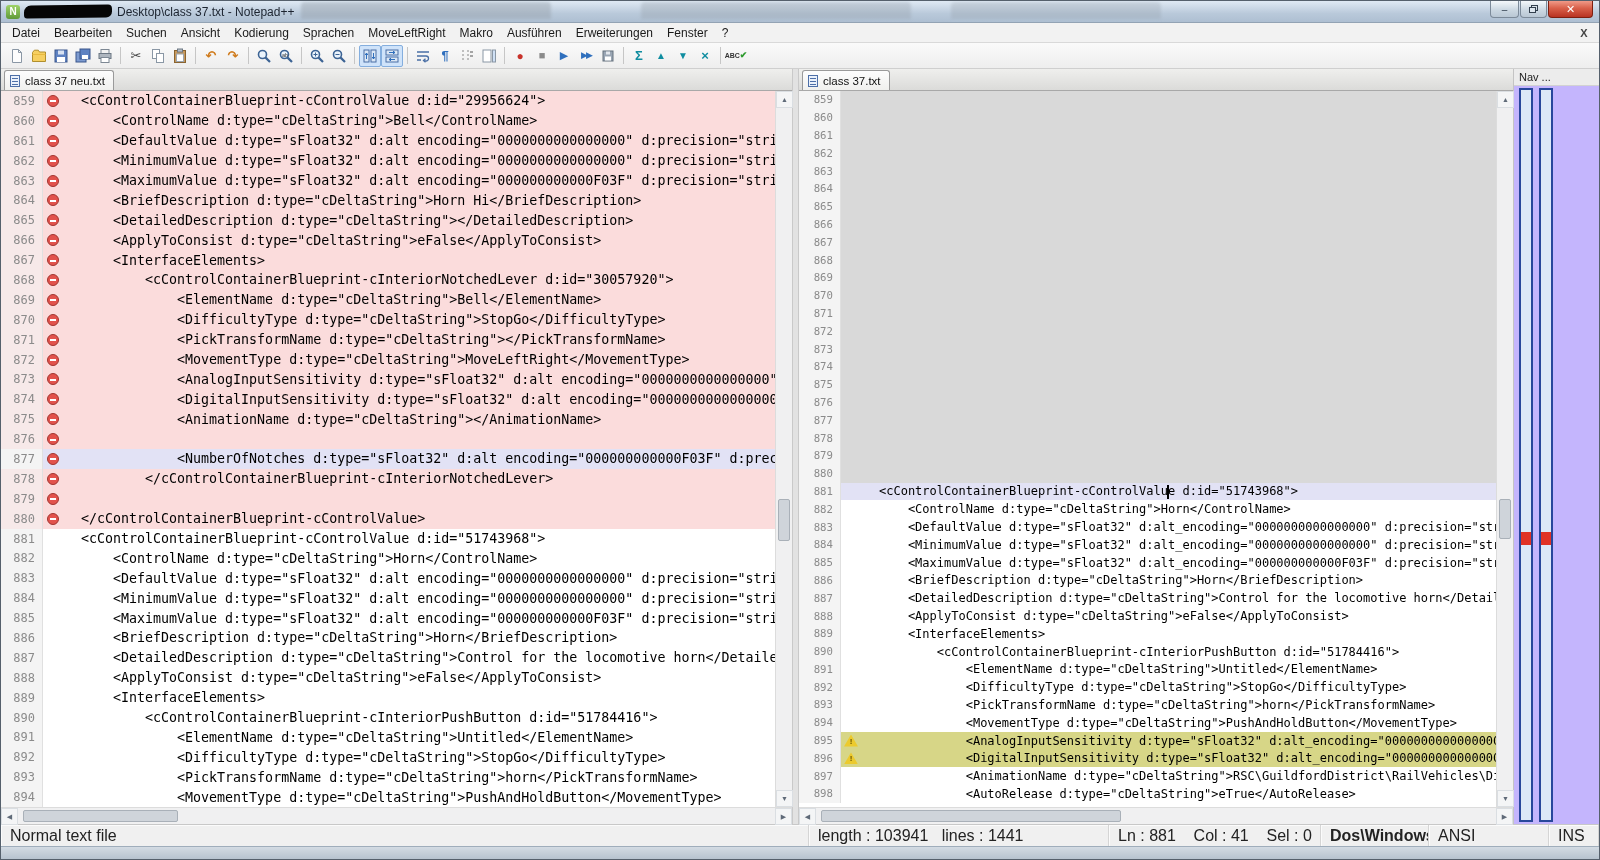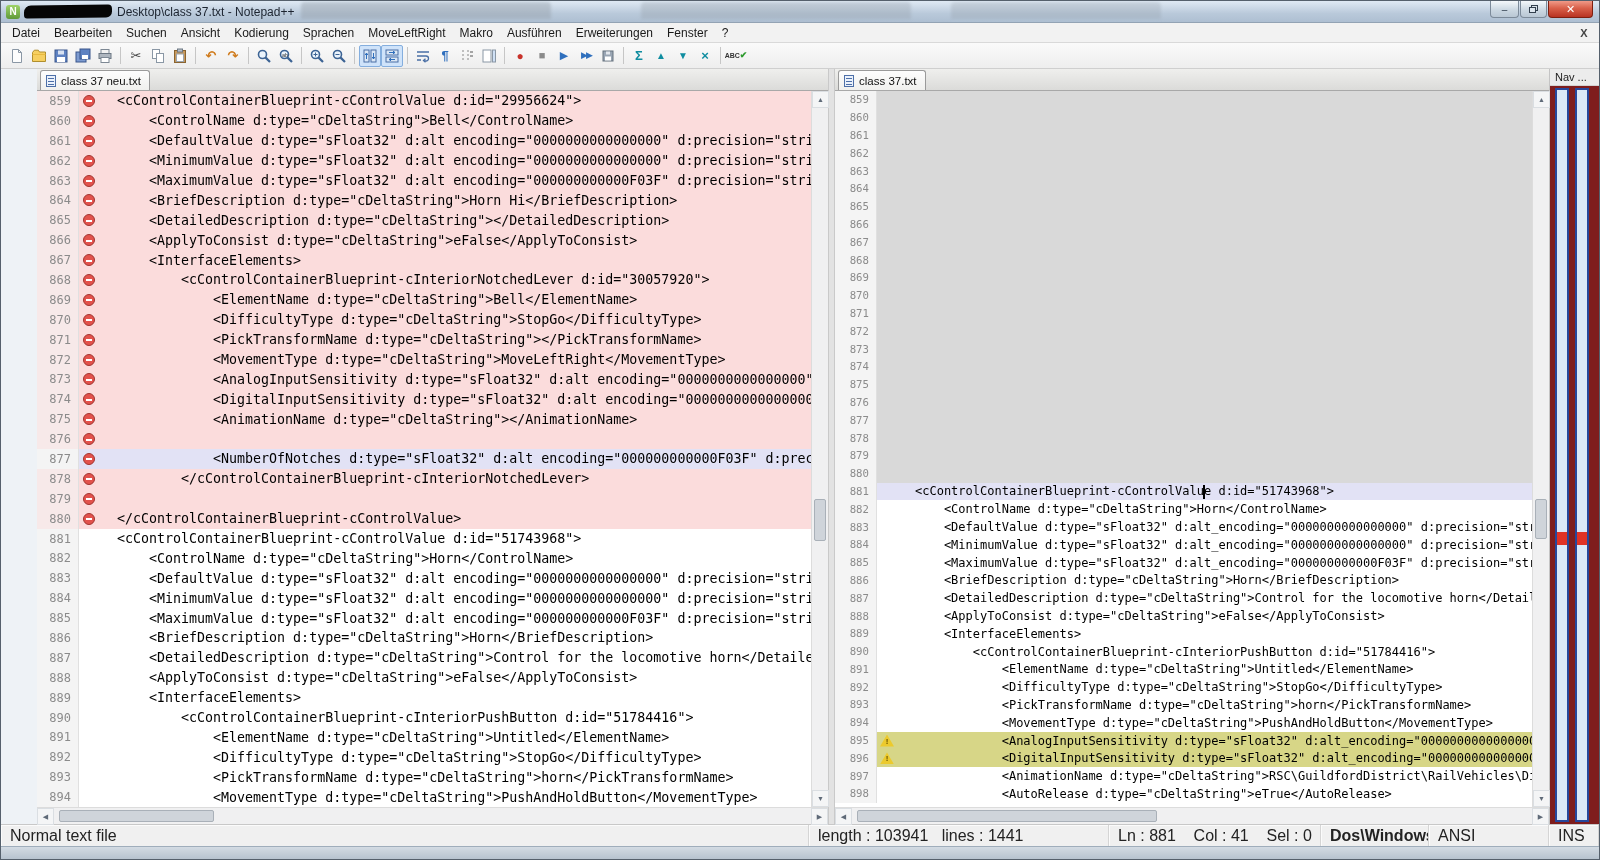--- a/index.html
+++ b/index.html
@@ -43,21 +43,21 @@
              border-bottom:1px solid #cfcfcf; display:flex; align-items:center; padding-left:5px; }
   .tb-btn { width:22px; height:22px; display:flex; align-items:center; justify-content:center;
             border:1px solid transparent; border-radius:2px; flex:none; }
   .tb-btn.active { background:#cfe3fa; border-color:#84aede; }
   .tb-sep { width:1px; height:17px; background:#c6c6c6; margin:0 4px; flex:none; }
   .tb-glyph { font-size:13px; line-height:1; }
   .abc { font:bold 7px/1 "Liberation Sans",sans-serif; color:#333; }
   .abc .tick { color:#2d9a2d; font-size:9px; }
 
   
-  .main { flex:1; display:flex; min-height:0; background:#e9e9e9;margin-left:36px; }
+  .main { flex:1; display:flex; min-height:0; background:#e9e9e9; }
   .pane { display:flex; flex-direction:column; min-width:0; }
   .pane.left  { width:791px; --lh:19.9px; --fs:13.3px; }
   .pane.right { width:714px; --lh:17.8px; --fs:12px; }
   .splitter { width:7px; background:#e2e2e2; border-left:1px solid #c9c9c9; border-right:1px solid #c9c9c9; flex:none; }
 
   .tabbar { height:22px; flex:none; background:linear-gradient(#efefed,#dbdbd9);
             border-bottom:1px solid #a8a8a8; display:flex; align-items:flex-end; padding-left:3px; }
   .tab { height:20px; background:linear-gradient(#fdfdfd,#f0f0ee); border:1px solid #9a9a9a; border-bottom:none;
          border-radius:3px 3px 0 0; display:flex; align-items:center; padding:0 8px 0 5px; font-size:11.5px; color:#111; }
   .tab-doc-icon { width:10px; height:12px; margin-right:5px; background:#eaf1fb; border:1px solid #4d6fa8;
@@ -92,21 +92,21 @@
   .hscroll { height:17px; flex:none; background:#f0f0f1; border-top:1px solid #dcdcdc; position:relative; }
   .sb-arrow { position:absolute; width:17px; height:17px; display:flex; align-items:center; justify-content:center;
               color:#5f6a78; font-size:7px; background:#f4f5f6; border:1px solid #dadee2; }
   .vscroll .sb-arrow.a1 { top:0; } .vscroll .sb-arrow.a2 { bottom:0; }
   .hscroll .sb-arrow.a1 { left:0; } .hscroll .sb-arrow.a2 { right:0; }
   .sb-thumb { position:absolute; background:#cfd4da; border:1px solid #a9b0b8; border-radius:2px; }
   .vscroll .sb-thumb { left:2px; right:2px; }
   .hscroll .sb-thumb { top:2px; bottom:2px; }
 
   
-  .navpanel { flex:1; background:#7f1d1d; border-left:1px solid #c4c4c4; display:flex; flex-direction:column; }
+  .navpanel { flex:1; background:#c4b5fd; border-left:1px solid #c4c4c4; display:flex; flex-direction:column; }
   .nav-title { height:17px; font-size:11px; color:#222; padding:2px 0 0 5px; background:#ececec; border-bottom:1px solid #d2d2d2; }
   .nav-strips { flex:1; display:flex; padding:2px 0 2px 5px; }
   .nav-strip { width:14px; margin-right:6px; border:2px solid var(--c-nav_border,#27479b);
                background:var(--c-nav_fill,#dce8f7); position:relative; }
   .nav-red { position:absolute; left:0; right:0; top:60.5%; height:13px; background:var(--c-nav_marker,#e03226); }
 
   
   .statusbar { height:22px; flex:none; background:#f0f0f0; border-top:1px solid #c8c8c8;
                display:flex; align-items:stretch; font-size:16px; color:#222; }
   .sb-sec { display:flex; align-items:center; padding:0 9px; border-right:1px solid #d5d5d5;

